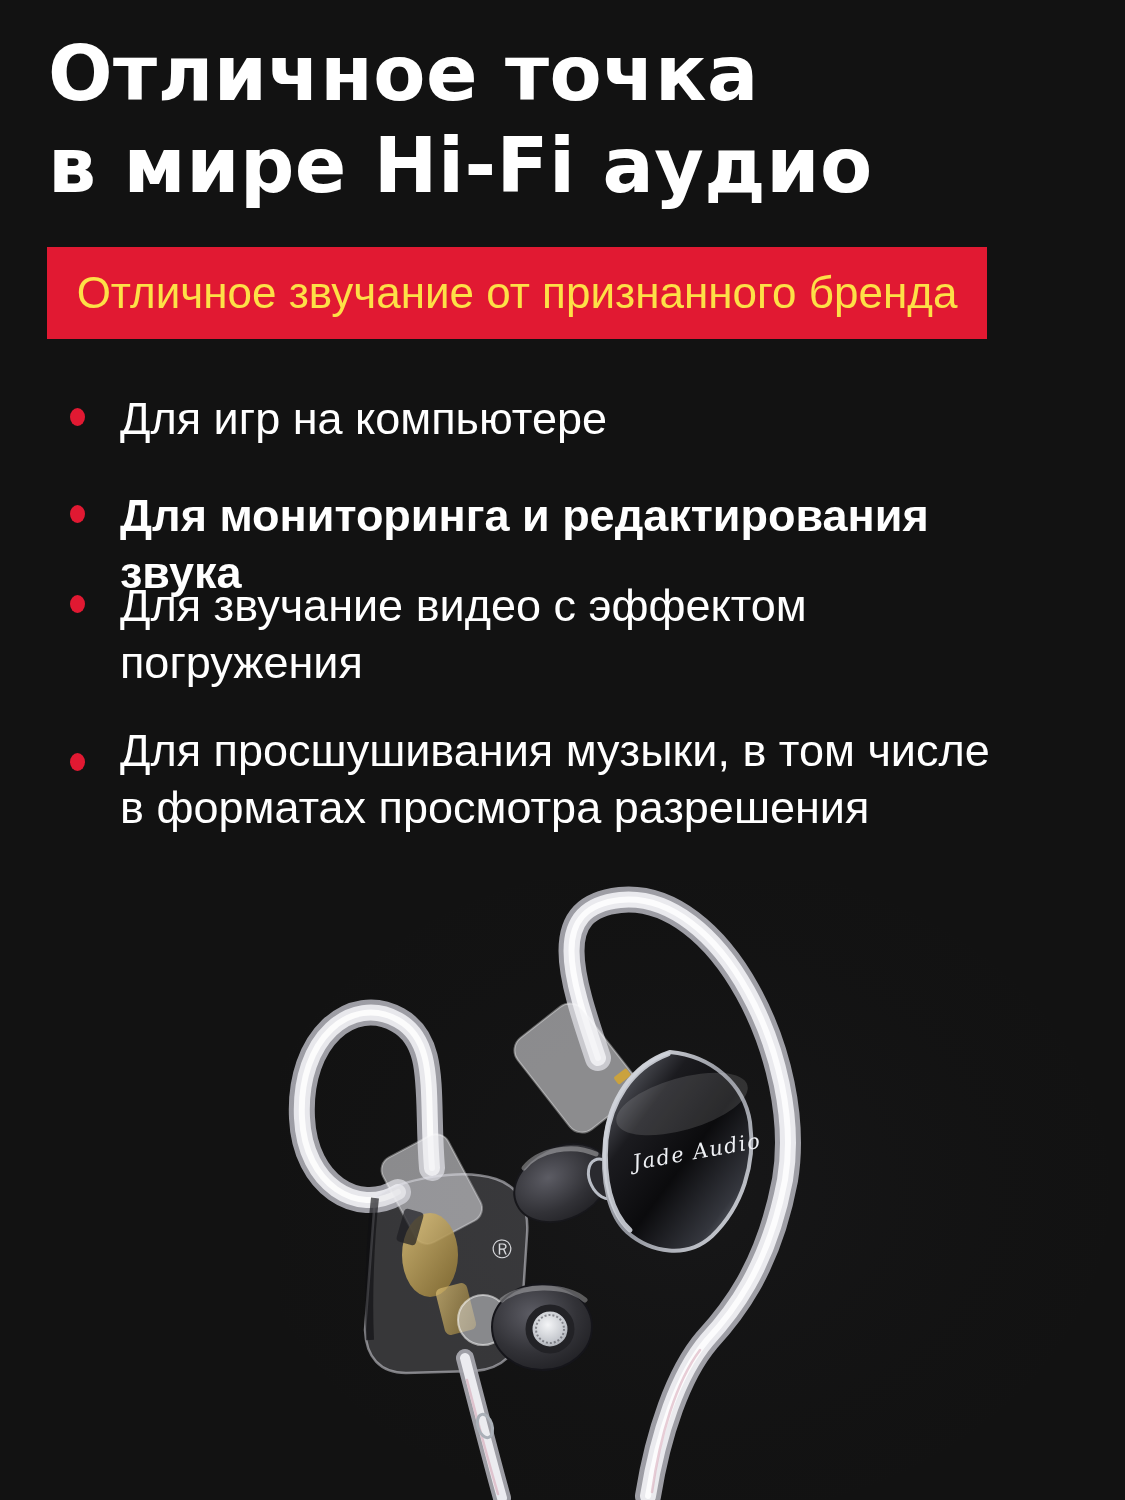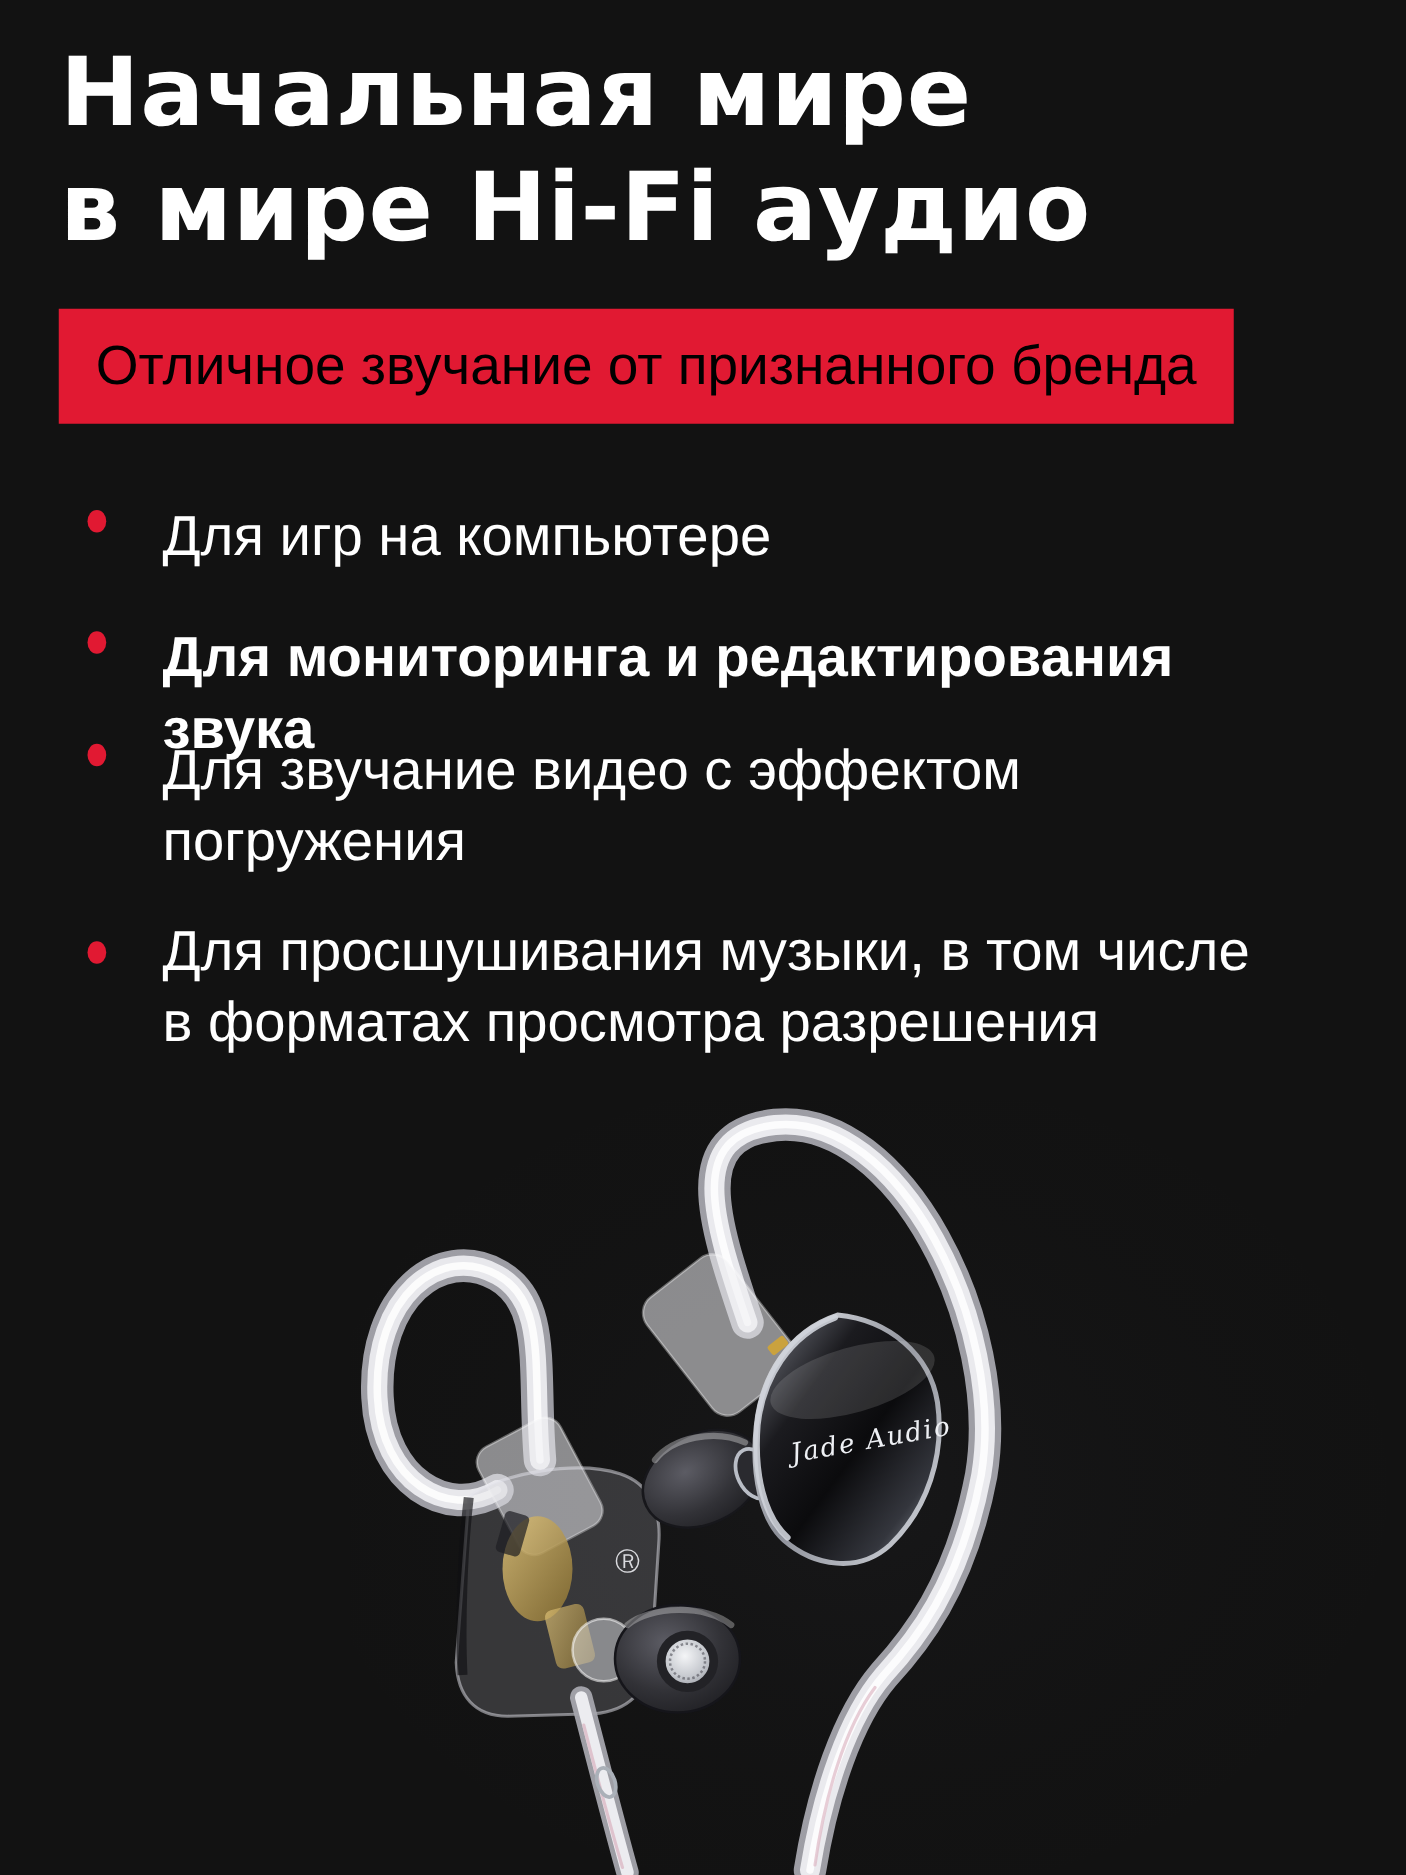--- a/index.html
+++ b/index.html
@@ -3,22 +3,22 @@
 <meta charset="utf-8">
 <style>
   html,body{margin:0;padding:0;background:#121212;}
   .page{position:relative;width:1125px;height:1500px;background:#121212;overflow:hidden;
         font-family:"Liberation Sans",sans-serif;}
   .title{position:absolute;left:48px;top:28px;margin:0;color:#ffffff;
          font-family:"DejaVu Sans",sans-serif;font-weight:bold;
          font-size:76px;line-height:92px;letter-spacing:0.5px;}
   .banner{position:absolute;left:47px;top:247px;width:940px;height:92px;background:#e11932;
           display:flex;align-items:center;justify-content:center;}
-  .banner-text{color:#000000;font-size:44px;white-space:nowrap;}
-  .bullets{position:absolute;left:0;top:0;width:1077px;height:900px;margin:10px;padding:0;list-style:none;}
+  .banner-text{color:#fde047;font-size:44px;white-space:nowrap;}
+  .bullets{position:absolute;left:0;top:0;width:1077px;height:900px;margin:0;padding:0;list-style:none;}
   .bullet{position:absolute;left:120px;color:#ffffff;font-size:45px;line-height:57px;}
   .b1{top:390px;width:900px;}
   .b2{top:487px;width:920px;font-weight:bold;}
   .b3{top:577px;width:820px;}
   .b4{top:722px;width:900px;}
   .dot{position:absolute;left:70px;width:15px;height:18px;border-radius:50%;background:#e11932;}
   .d1{top:408px;}
   .d2{top:505px;}
   .d3{top:595px;}
   .d4{top:753px;}
@@ -27,21 +27,21 @@
   .brand-script{font-family:"DejaVu Serif",serif;font-style:italic;font-size:21px;
                 letter-spacing:1.5px;fill:#eef0f4;}
   .r-mark{font-family:"DejaVu Sans",sans-serif;font-size:20px;fill:#d9dade;}
 </style>
 </head>
 <body>
 
 <div class="page">
 
   <h1 class="title">
-    <span>Начальная мире</span><br>
+    <span>Отличное точка</span><br>
     <span>в мире Hi-Fi аудио</span>
   </h1>
 
   <div class="banner">
     <span class="banner-text">Отличное звучание от признанного бренда</span>
   </div>
 
   <span class="dot d1"></span>
   <span class="dot d2"></span>
   <span class="dot d3"></span>

